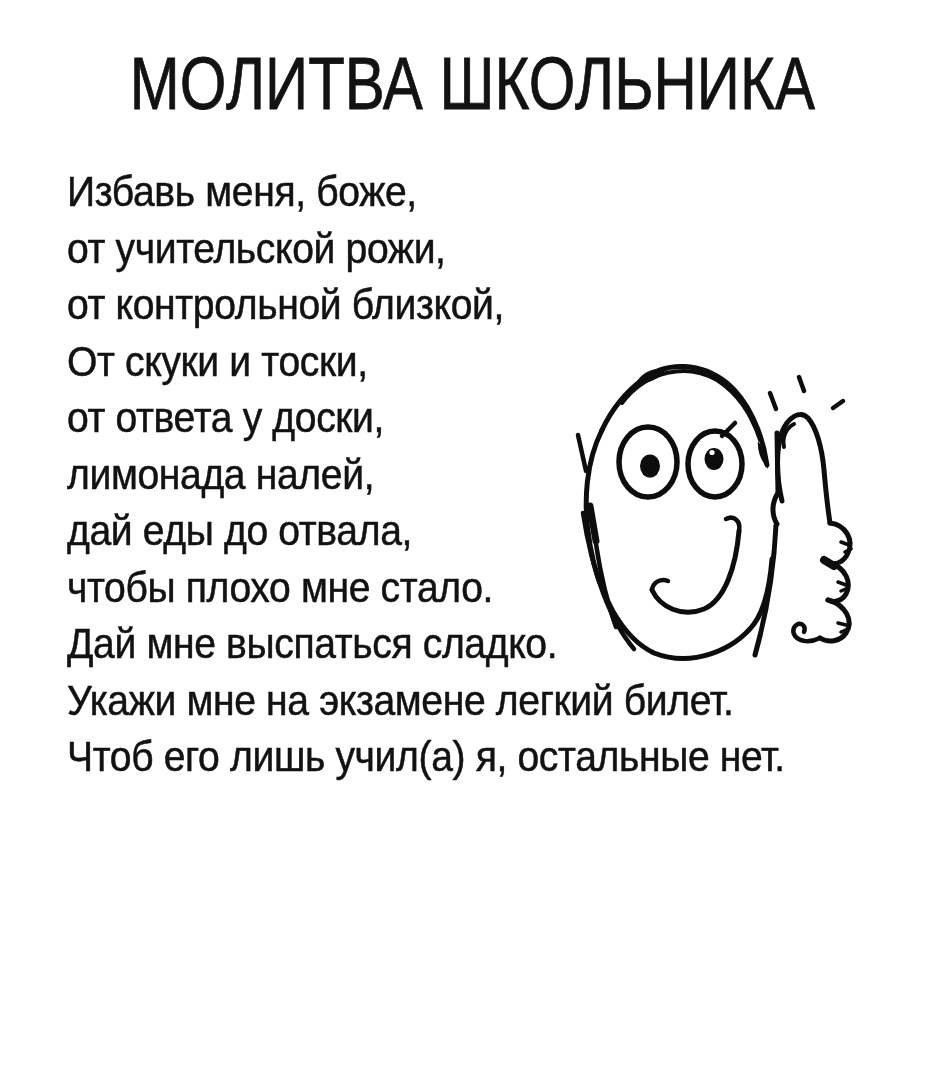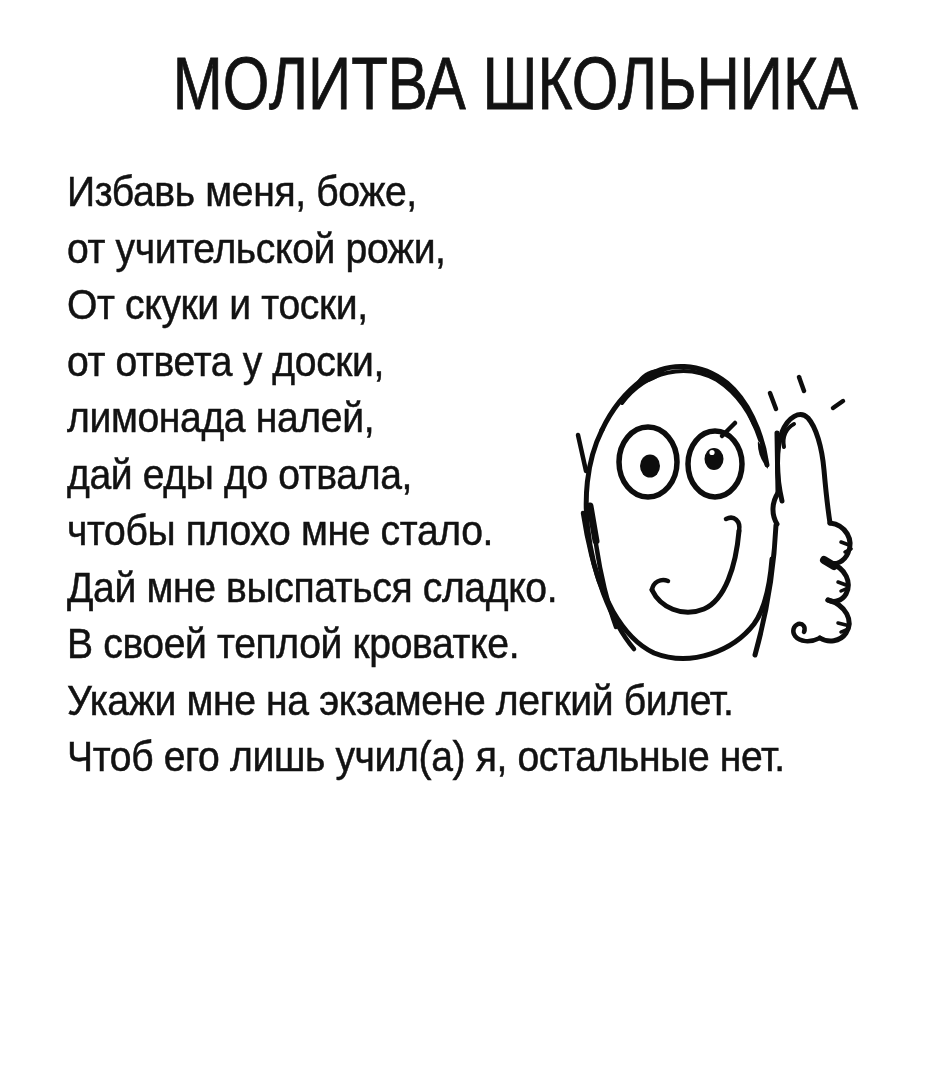--- a/index.html
+++ b/index.html
@@ -14,21 +14,21 @@
     overflow: hidden;
     font-family: "Liberation Sans", "DejaVu Sans", sans-serif;
     color: #121212;
   }
   .title {
     position: absolute;
     top: 46px;
     left: 0;
     width: 944px;
     margin: 0;
-    text-align: right;
+    text-align: center;
     font-size: 75px;
     font-weight: 400;
     line-height: 1;
     white-space: nowrap;
     -webkit-text-stroke: 0.8px #121212;
   }
   .title > span {
     display: inline-block;
     transform: scaleX(0.80);
     transform-origin: 50% 50%;
@@ -60,27 +60,27 @@
   }
 </style>
 </head>
 <body>
 
 <h1 class="title"><span>МОЛИТВА ШКОЛЬНИКА</span></h1>
 
 <div class="poem">
   <div class="poem-line"><span>Избавь меня, боже,</span></div>
   <div class="poem-line"><span>от учительской рожи,</span></div>
+  <div class="poem-line"><span>от контрольной близкой,</span></div>
   <div class="poem-line"><span>От скуки и тоски,</span></div>
   <div class="poem-line"><span>от ответа у доски,</span></div>
   <div class="poem-line"><span>лимонада налей,</span></div>
   <div class="poem-line"><span>дай еды до отвала,</span></div>
   <div class="poem-line"><span>чтобы плохо мне стало.</span></div>
   <div class="poem-line"><span>Дай мне выспаться сладко.</span></div>
-  <div class="poem-line"><span>В своей теплой кроватке.</span></div>
   <div class="poem-line"><span>Укажи мне на экзамене легкий билет.</span></div>
   <div class="poem-line"><span>Чтоб его лишь учил(а) я, остальные нет.</span></div>
 </div>
 
 <svg class="doodle" viewBox="0 0 380 335" xmlns="http://www.w3.org/2000/svg" aria-hidden="true">
   <g fill="none" stroke="#0d0d0d" stroke-linecap="round" stroke-linejoin="round">
 
     <g stroke-width="5">
       <path d="M 40,95 C 25,125 20,165 28,210 C 36,258 60,303 92,318 C 130,333 172,315 192,289 C 203,274 208,249 210,224"></path>
       <path d="M 205,130 C 200,95 185,65 165,48 C 140,28 105,25 80,45 C 60,60 48,78 40,95"></path>

